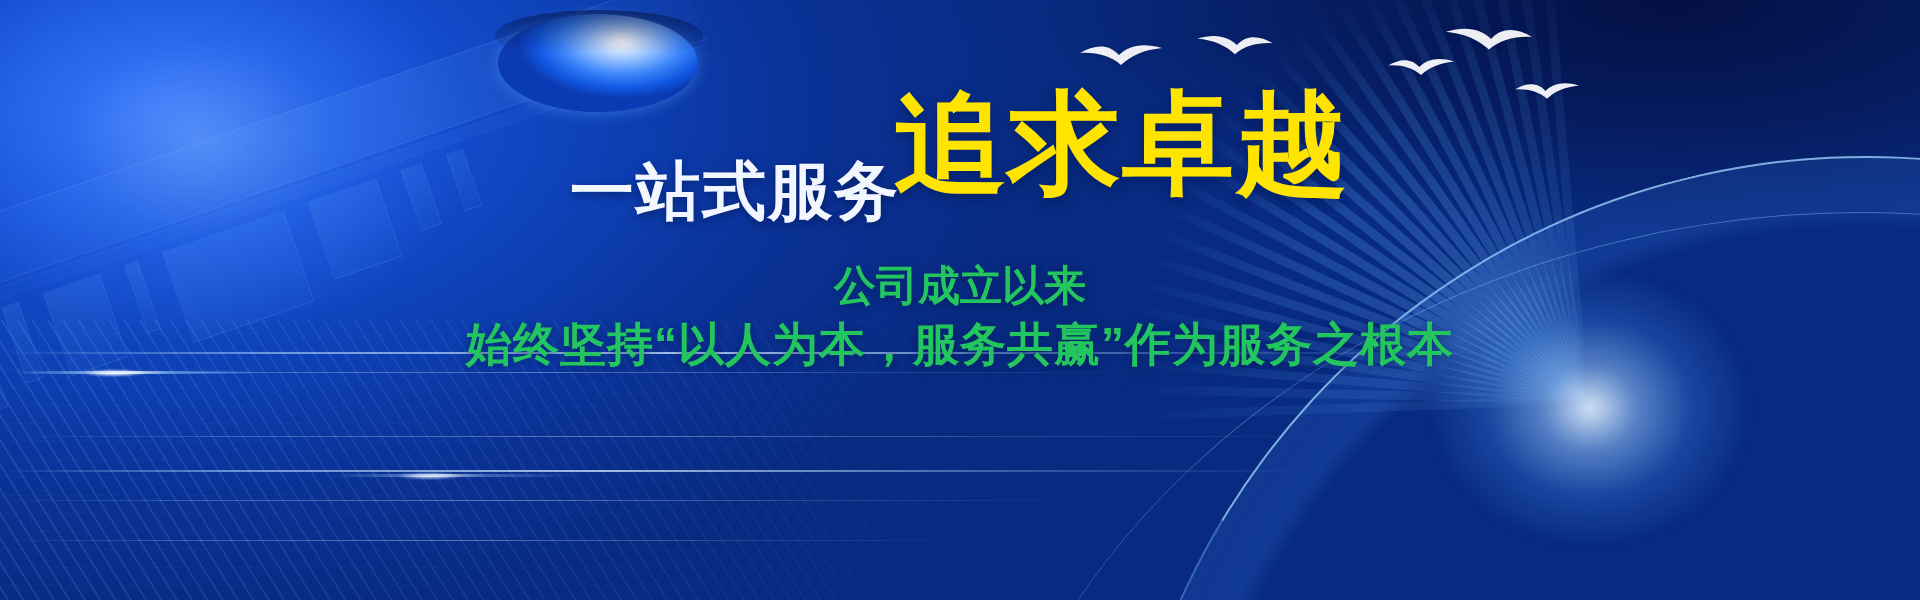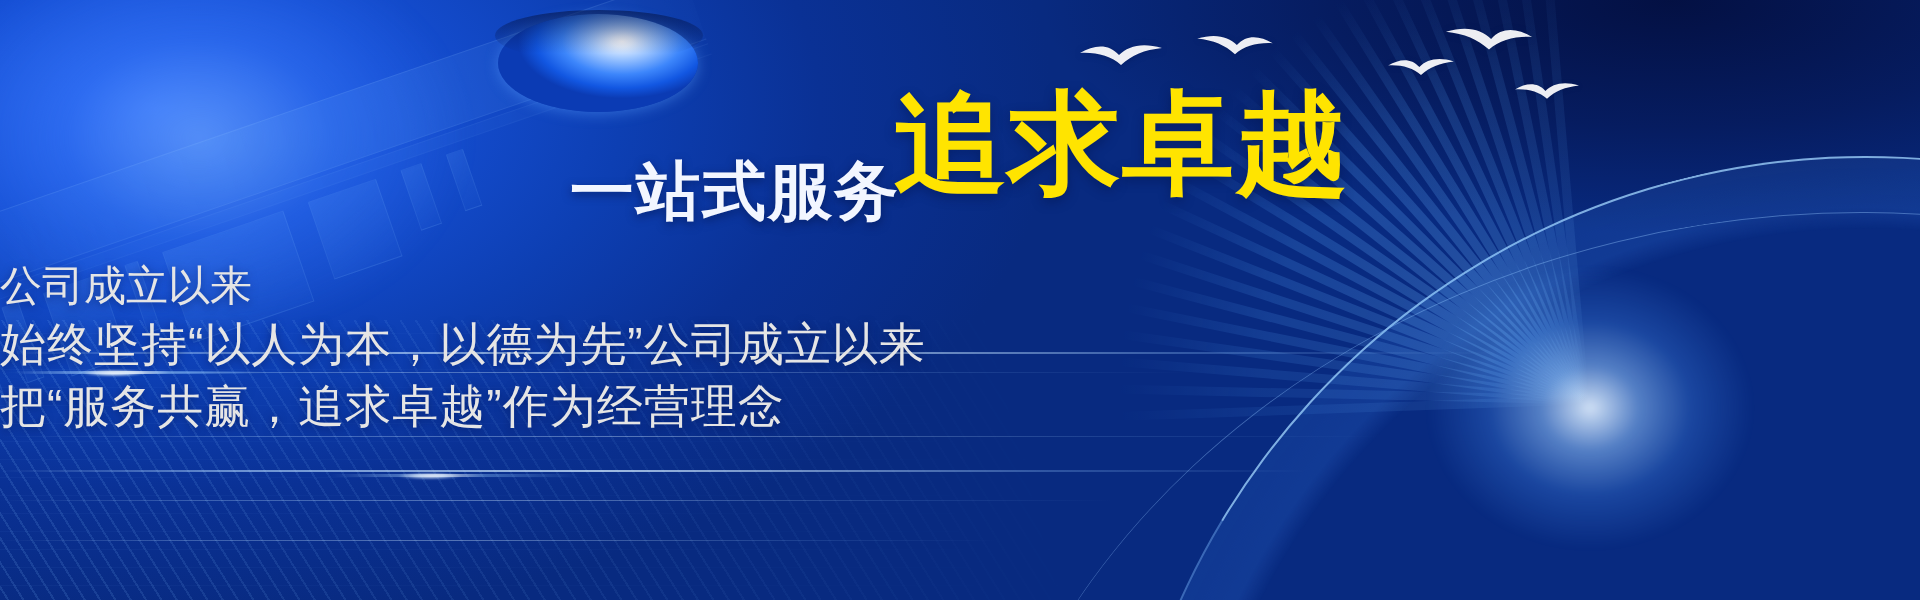--- a/index.html
+++ b/index.html
@@ -206,23 +206,23 @@
     font-weight: 700;
     color: #ffe400;
     letter-spacing: 2px;
     text-shadow: 0 4px 12px rgba(0,18,70,0.45);
     margin-left: -6px;
   }
 
   .body-copy {
     position: absolute;
     left: 0; right: 0; top: 258px;
-    text-align: left;
-    color: #e5e5e5;
-    font-weight: 400;
+    text-align: center;
+    color: #22c55e;
+    font-weight: 700;
     text-shadow: 0 2px 8px rgba(0,20,80,0.55);
   }
   .body-copy .line { white-space: nowrap; line-height: 1.34; }
   .body-copy .line-1 { font-size: 42px; }
   .body-copy .line-2 { font-size: 46px; letter-spacing: 1px; }
   .body-copy .line-3 { font-size: 46px; letter-spacing: 1px; }
 </style>
 </head>
 <body>
 
@@ -335,17 +335,16 @@
         </svg>
       </div>
     </div>
 
   <div class="headline">
     <span class="part-white">一站式服务</span><span class="part-yellow">追求卓越</span>
   </div>
 
   <div class="body-copy">
     <div class="line line-1">公司成立以来</div>
-    <div class="line line-2">始终坚持“以人为本，以德为先”公司成立以来</div>
-    <div class="line line-3">把“服务共赢，追求卓越”作为经营理念</div>
+    <div class="line line-2">始终坚持“以人为本，服务共赢”作为服务之根本</div>
   </div>
 
 </div>
 
 </body></html>

